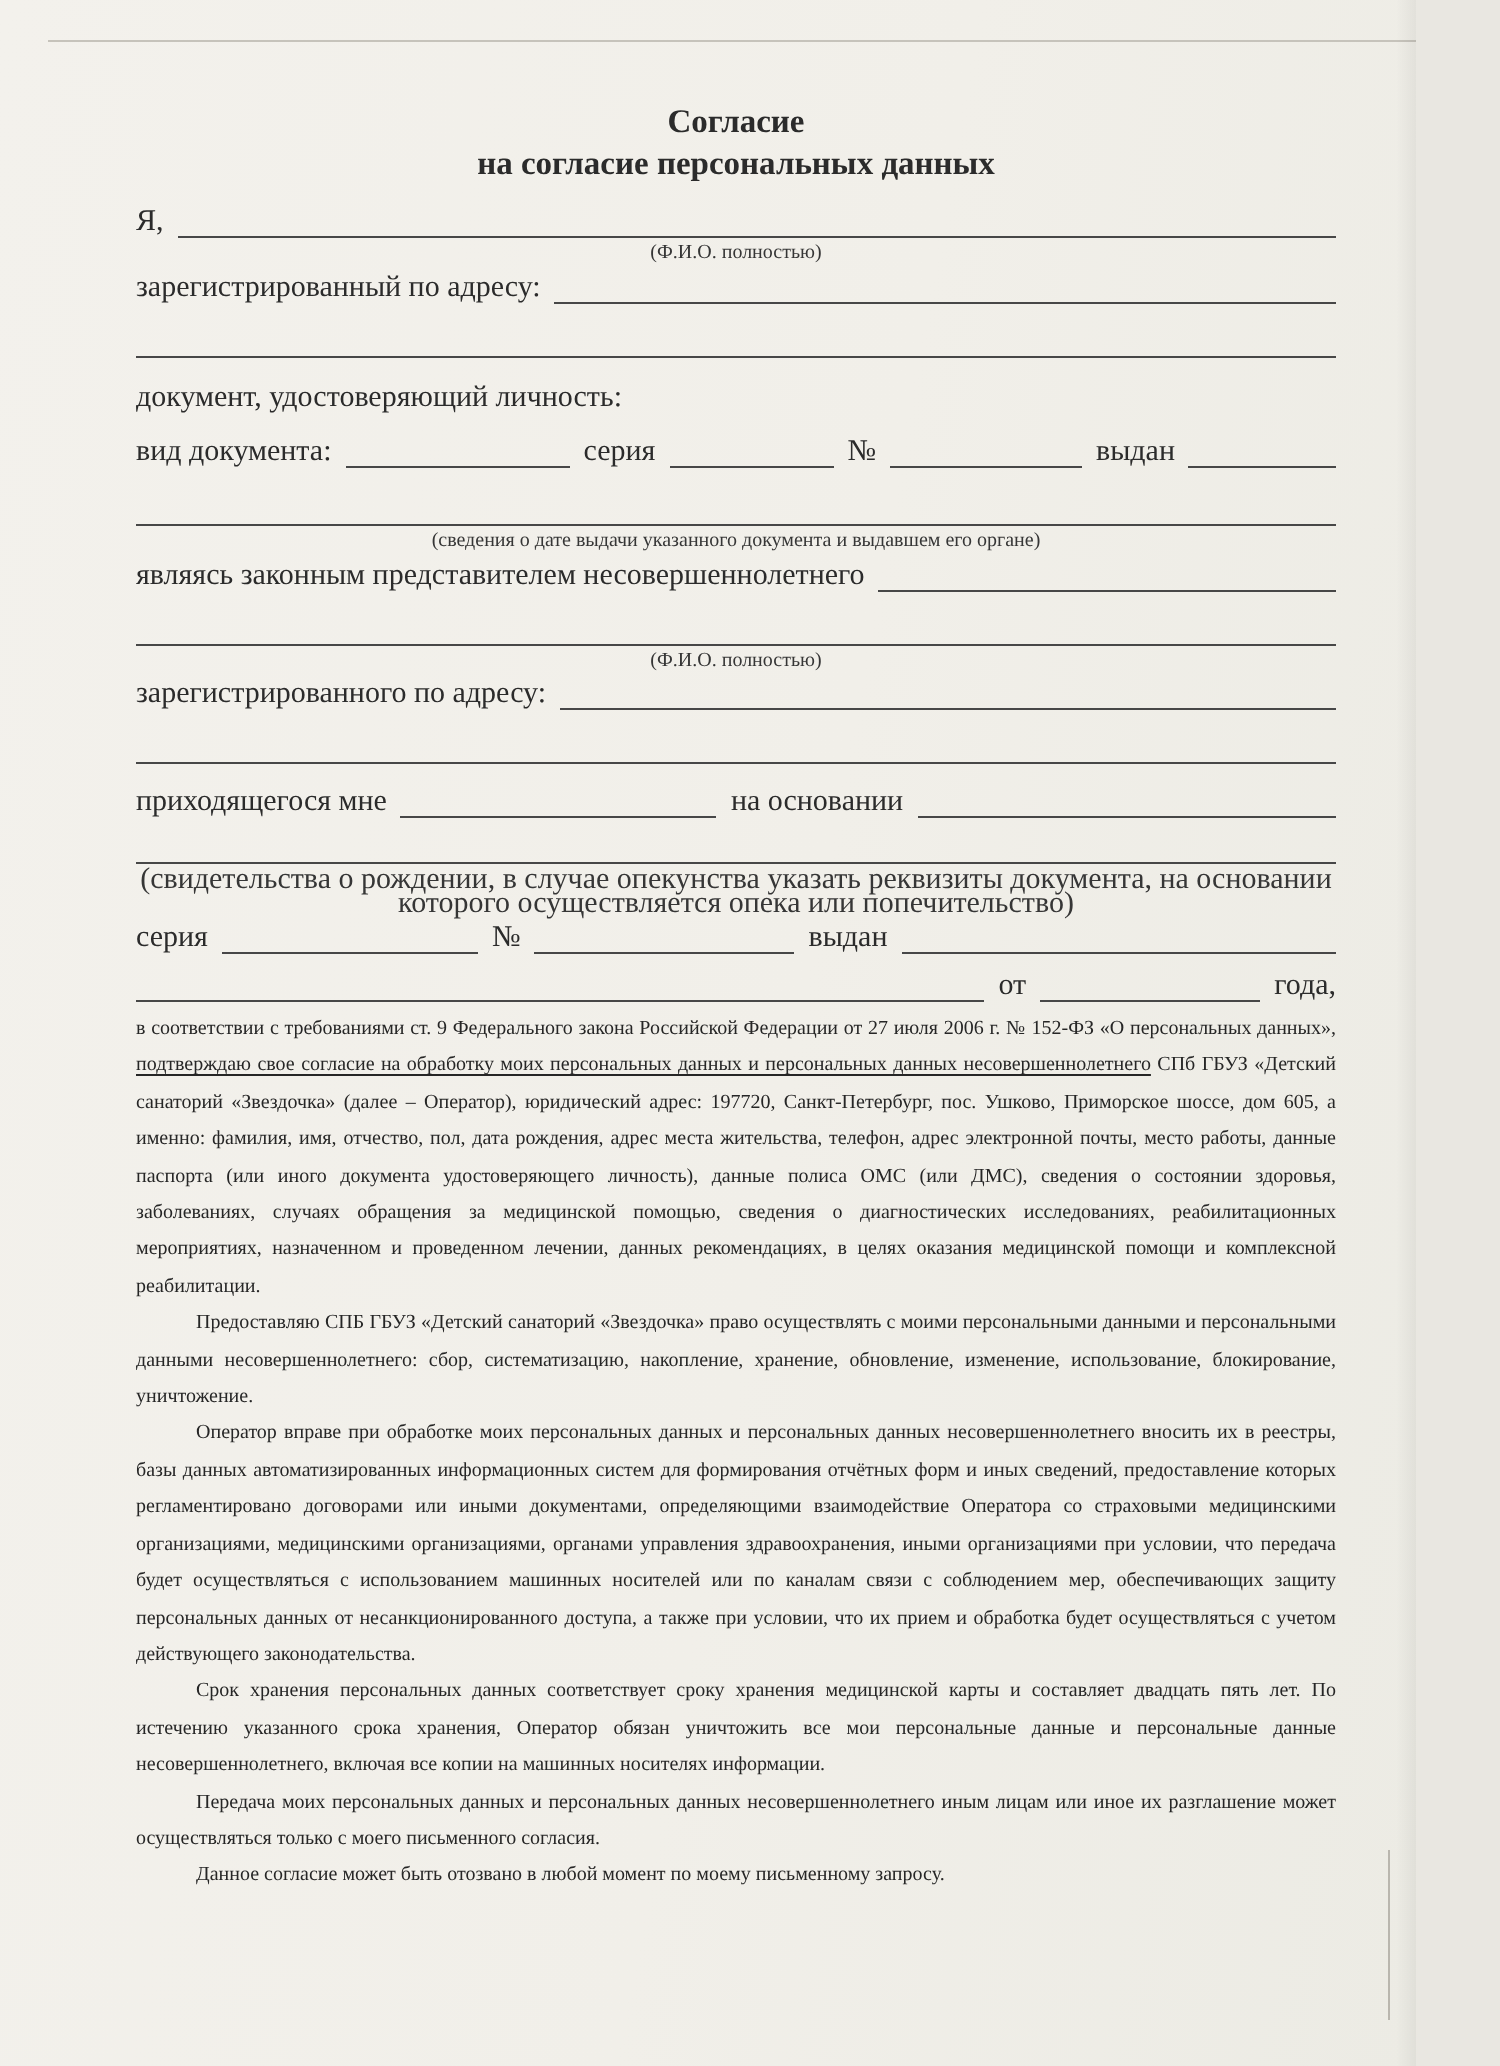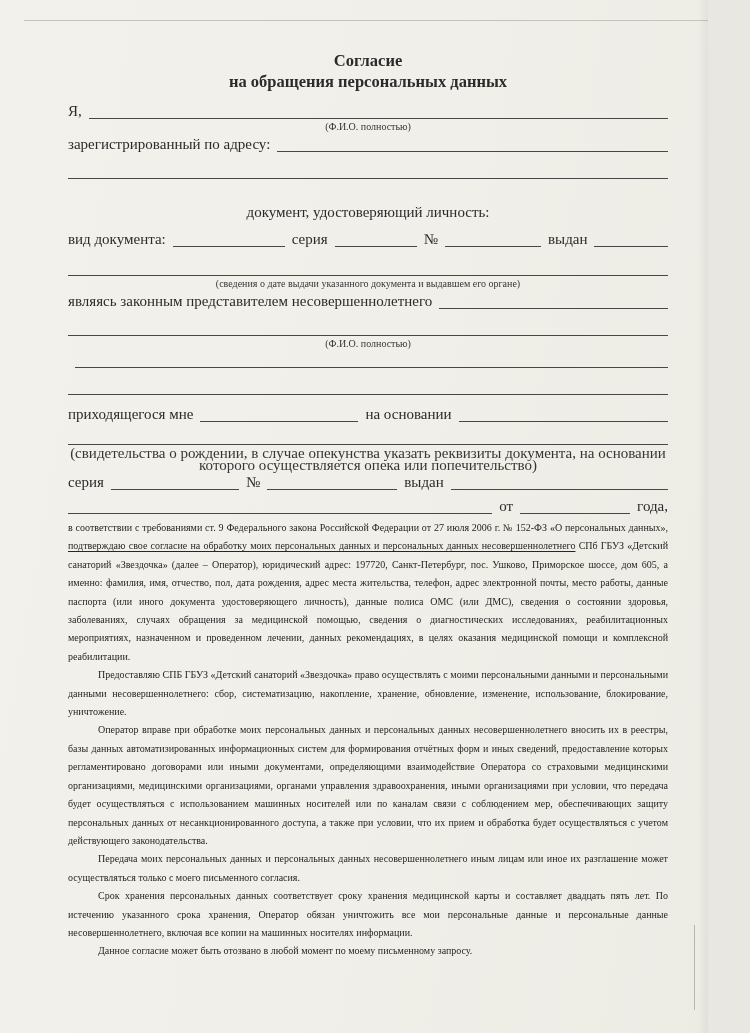--- a/index.html
+++ b/index.html
@@ -48,36 +48,36 @@
 </head>
 <body>
 
 <div class="sheet">
   <div class="scan-top-line"></div>
   <div class="scan-right-line"></div>
   <div class="scan-right-shade"></div>
 
   <div class="title">
     <div>Согласие</div>
-    <div>на обращения персональных данных</div>
+    <div>на согласие персональных данных</div>
   </div>
 
   <div class="row">
     <span class="lbl">Я,</span>
     <span class="line flex ml"></span>
   </div>
   <div class="caption">(Ф.И.О. полностью)</div>
 
   <div class="row" style="margin-top:2px;">
     <span class="lbl">зарегистрированный по адресу:</span>
     <span class="line flex ml"></span>
   </div>
   <div class="full-line"></div>
 
-  <div class="row" style="margin-top:24px;justify-content:center;">
+  <div class="row" style="margin-top:11px;">
     <span class="lbl">документ, удостоверяющий личность:</span>
   </div>
 
   <div class="row">
     <span class="lbl">вид документа:</span>
     <span class="line w112 ml"></span>
     <span class="lbl mr">серия</span>
     <span class="line w82"></span>
     <span class="lbl mr">№</span>
     <span class="line w96"></span>
@@ -88,20 +88,21 @@
   <div class="caption">(сведения о дате выдачи указанного документа и выдавшем его органе)</div>
 
   <div class="row" style="margin-top:2px;">
     <span class="lbl">являясь законным представителем несовершеннолетнего</span>
     <span class="line flex ml"></span>
   </div>
   <div class="full-line"></div>
   <div class="caption">(Ф.И.О. полностью)</div>
 
   <div class="row" style="margin-top:1px;">
+    <span class="lbl">зарегистрированного по адресу:</span>
     <span class="line flex ml"></span>
   </div>
   <div class="full-line"></div>
 
   <div class="row">
     <span class="lbl">приходящегося мне</span>
     <span class="line w158 ml"></span>
     <span class="lbl mr">на основании</span>
     <span class="line flex"></span>
   </div>
@@ -120,17 +121,17 @@
   <div class="row" style="margin-top:7px;">
     <span class="line flex"></span>
     <span class="lbl mr">от</span>
     <span class="line w110"></span>
     <span class="lbl ml">года,</span>
   </div>
 
   <p class="body-text first"><span>в соответствии с требованиями ст. 9 Федерального закона Российской Федерации от 27 июля 2006 г. № 152-ФЗ «О персональных данных», </span><span class="u">подтверждаю свое согласие на обработку моих персональных данных и персональных данных несовершеннолетнего</span><span> СПб ГБУЗ «Детский санаторий «Звездочка» (далее – Оператор), юридический адрес: 197720, Санкт-Петербург, пос. Ушково, Приморское шоссе, дом 605, а именно: фамилия, имя, отчество, пол, дата рождения, адрес места жительства, телефон, адрес электронной почты, место работы, данные паспорта (или иного документа удостоверяющего личность), данные полиса ОМС (или ДМС), сведения о состоянии здоровья, заболеваниях, случаях обращения за медицинской помощью, сведения о диагностических исследованиях, реабилитационных мероприятиях, назначенном и проведенном лечении, данных рекомендациях, в целях оказания медицинской помощи и комплексной реабилитации.</span></p>
   <p class="body-text indent">Предоставляю СПБ ГБУЗ «Детский санаторий «Звездочка» право осуществлять с моими персональными данными и персональными данными несовершеннолетнего: сбор, систематизацию, накопление, хранение, обновление, изменение, использование, блокирование, уничтожение.</p>
   <p class="body-text indent">Оператор вправе при обработке моих персональных данных и персональных данных несовершеннолетнего вносить их в реестры, базы данных автоматизированных информационных систем для формирования отчётных форм и иных сведений, предоставление которых регламентировано договорами или иными документами, определяющими взаимодействие Оператора со страховыми медицинскими организациями, медицинскими организациями, органами управления здравоохранения, иными организациями при условии, что передача будет осуществляться с использованием машинных носителей или по каналам связи с соблюдением мер, обеспечивающих защиту персональных данных от несанкционированного доступа, а также при условии, что их прием и обработка будет осуществляться с учетом действующего законодательства.</p>
+  <p class="body-text indent">Срок хранения персональных данных соответствует сроку хранения медицинской карты и составляет двадцать пять лет. По истечению указанного срока хранения, Оператор обязан уничтожить все мои персональные данные и персональные данные несовершеннолетнего, включая все копии на машинных носителях информации.</p>
   <p class="body-text indent">Передача моих персональных данных и персональных данных несовершеннолетнего иным лицам или иное их разглашение может осуществляться только с моего письменного согласия.</p>
-  <p class="body-text indent">Срок хранения персональных данных соответствует сроку хранения медицинской карты и составляет двадцать пять лет. По истечению указанного срока хранения, Оператор обязан уничтожить все мои персональные данные и персональные данные несовершеннолетнего, включая все копии на машинных носителях информации.</p>
   <p class="body-text indent">Данное согласие может быть отозвано в любой момент по моему письменному запросу.</p>
 
 </div>
 
 </body></html>

